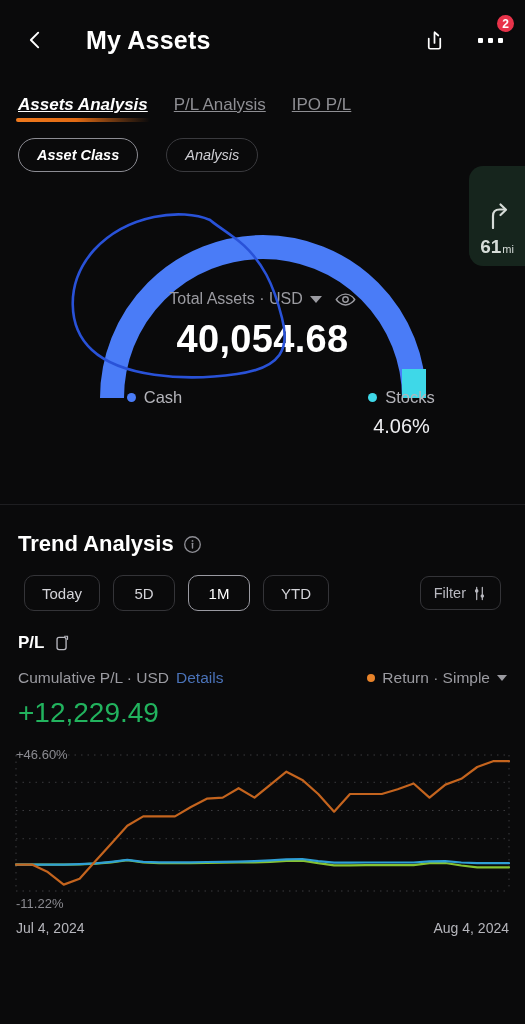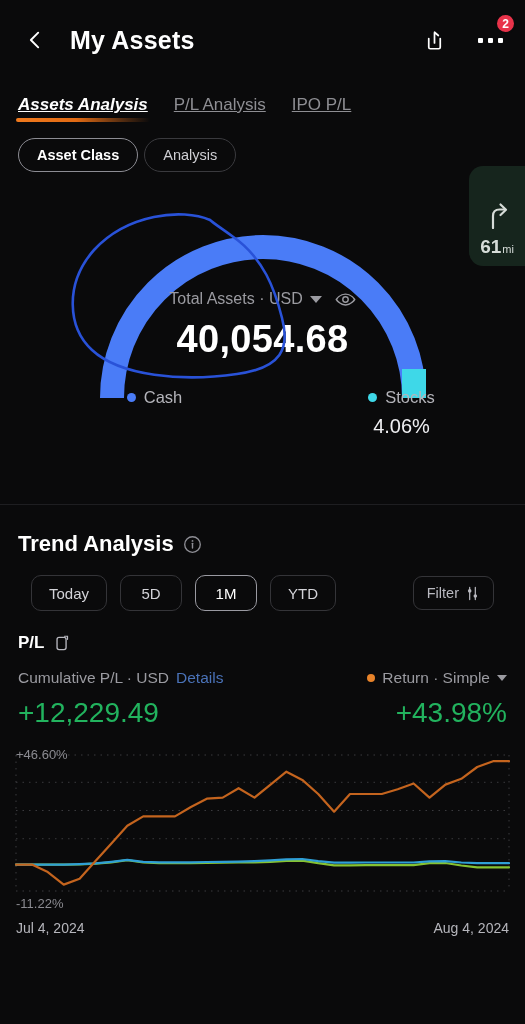--- a/index.html
+++ b/index.html
@@ -8,21 +8,21 @@
     background:#0a0a0b;
     font-family:"Liberation Sans", sans-serif;
     color:#ffffff;
     overflow:hidden;
   }
   #app { position:relative; width:525px; height:1024px; background:#0a0a0b; overflow:hidden; }
 
   
   .topbar { position:relative; height:80px; display:flex; align-items:center; padding:0 18px; }
   .back-btn { width:34px; height:34px; display:flex; align-items:center; justify-content:center; cursor:pointer; }
-  .page-title { font-size:25px; font-weight:bold; letter-spacing:.2px; margin-left:18px; color:#fff; }
+  .page-title { font-size:25px; font-weight:bold; letter-spacing:.2px; margin-left:34px; color:#fff; }
   .topbar-right { margin-left:auto; display:flex; align-items:center; gap:22px; }
   .icon-btn { position:relative; width:34px; height:34px; display:flex; align-items:center; justify-content:center; cursor:pointer; }
   .dots { display:flex; gap:5px; align-items:center; }
   .dots i { display:block; width:5px; height:5px; background:#fff; border-radius:1px; }
   .badge {
     position:absolute; top:-10px; right:-9px;
     min-width:21px; height:21px; padding:0 5px;
     background:#e8334a; color:#fff;
     border-radius:11px; font-size:12px; font-weight:bold;
     display:flex; align-items:center; justify-content:center;
@@ -33,21 +33,21 @@
   .tabs { display:flex; align-items:flex-end; gap:26px; padding:0 18px; height:42px; }
   .tab { position:relative; font-size:17px; color:#8e8e93; padding-bottom:7px; cursor:pointer; white-space:nowrap;text-decoration:underline; }
   .tab.active { color:#ffffff; font-weight:bold; font-style:italic; }
   .tab.active::after {
     content:""; position:absolute; left:-2px; right:-2px; bottom:0; height:4px;
     background:linear-gradient(90deg,#f07a1e 0%, #e06a14 45%, rgba(140,70,20,.55) 80%, rgba(90,45,12,0) 100%);
     border-radius:2px;
   }
 
   
-  .chip-row { display:flex; gap:6px; padding:16px 18px 0; }
+  .chip-row { display:flex; gap:28px; padding:16px 18px 0;font-style:italic; }
   .chip {
     height:34px; padding:0 18px; border-radius:17px;
     border:1px solid #3a3a3e; background:transparent;
     color:#cfcfd4; font-size:14.5px;
     display:flex; align-items:center; justify-content:center; cursor:pointer;
   }
   .chip.selected { border-color:#8c8c93; color:#ffffff; font-weight:bold; }
 
   
   .nav-widget {
@@ -75,21 +75,21 @@
   .lg-dot { width:9px; height:9px; border-radius:50%; display:inline-block; }
   .lg-pct { margin-top:8px; font-size:20px; color:#efeff2; }
 
   .annot { position:absolute; left:0; top:0; pointer-events:none; }
 
   .divider { height:1px; background:#1e1e21; margin-top:4px; }
 
   
   .section-title { display:flex; align-items:center; gap:9px; padding:26px 18px 0; }
   .section-title h2 { font-size:22px; font-weight:bold; color:#fff; }
-  .range-row { display:flex; align-items:center; gap:13px; padding:18px 31px 0; }
+  .range-row { display:flex; align-items:center; gap:13px; padding:18px 24px 0; }
   .range-chip {
     height:36px; min-width:62px; padding:0 17px; border-radius:10px;
     border:1px solid #343438; background:transparent; color:#d3d3d8; font-size:15px;
     display:flex; align-items:center; justify-content:center; cursor:pointer;
   }
   .range-chip.selected { border-color:#9a9aa2; color:#fff; }
   .filter-chip {
     margin-left:auto; height:34px; padding:0 13px; border-radius:9px;
     border:1px solid #343438; color:#b9b9c0; font-size:14.5px;
     display:flex; align-items:center; gap:6px; cursor:pointer;
@@ -244,21 +244,20 @@
         <span class="link">Details</span>
       </div>
       <div class="stat-val">+12,229.49</div>
     </div>
     <div class="stat-right">
       <div class="stat-cap">
         <span class="lg-dot" style="background:#e8832a;width:8px;height:8px"></span>
         <span>Return · Simple</span>
         <span class="caret-sm"></span>
       </div>
-      <div class="stat-val">+43.98%</div>
     </div>
   </div>
 
   <div class="chart-area">
     <svg id="chart-svg" width="525" height="170" viewBox="0 0 525 170">
         <line x1="16" x2="509" y1="14" y2="14" stroke="#3a3a3e" stroke-width="1" stroke-dasharray="1.5 5"></line>
         <line x1="16" x2="509" y1="41.28467658249741" y2="41.28467658249741" stroke="#3a3a3e" stroke-width="1" stroke-dasharray="1.5 5"></line>
         <line x1="16" x2="509" y1="69.51020408163265" y2="69.51020408163265" stroke="#3a3a3e" stroke-width="1" stroke-dasharray="1.5 5"></line>
         <line x1="16" x2="509" y1="97.7357315807679" y2="97.7357315807679" stroke="#3a3a3e" stroke-width="1" stroke-dasharray="1.5 5"></line>
         <line x1="16" x2="509" y1="150" y2="150" stroke="#3a3a3e" stroke-width="1" stroke-dasharray="1.5 5"></line>

